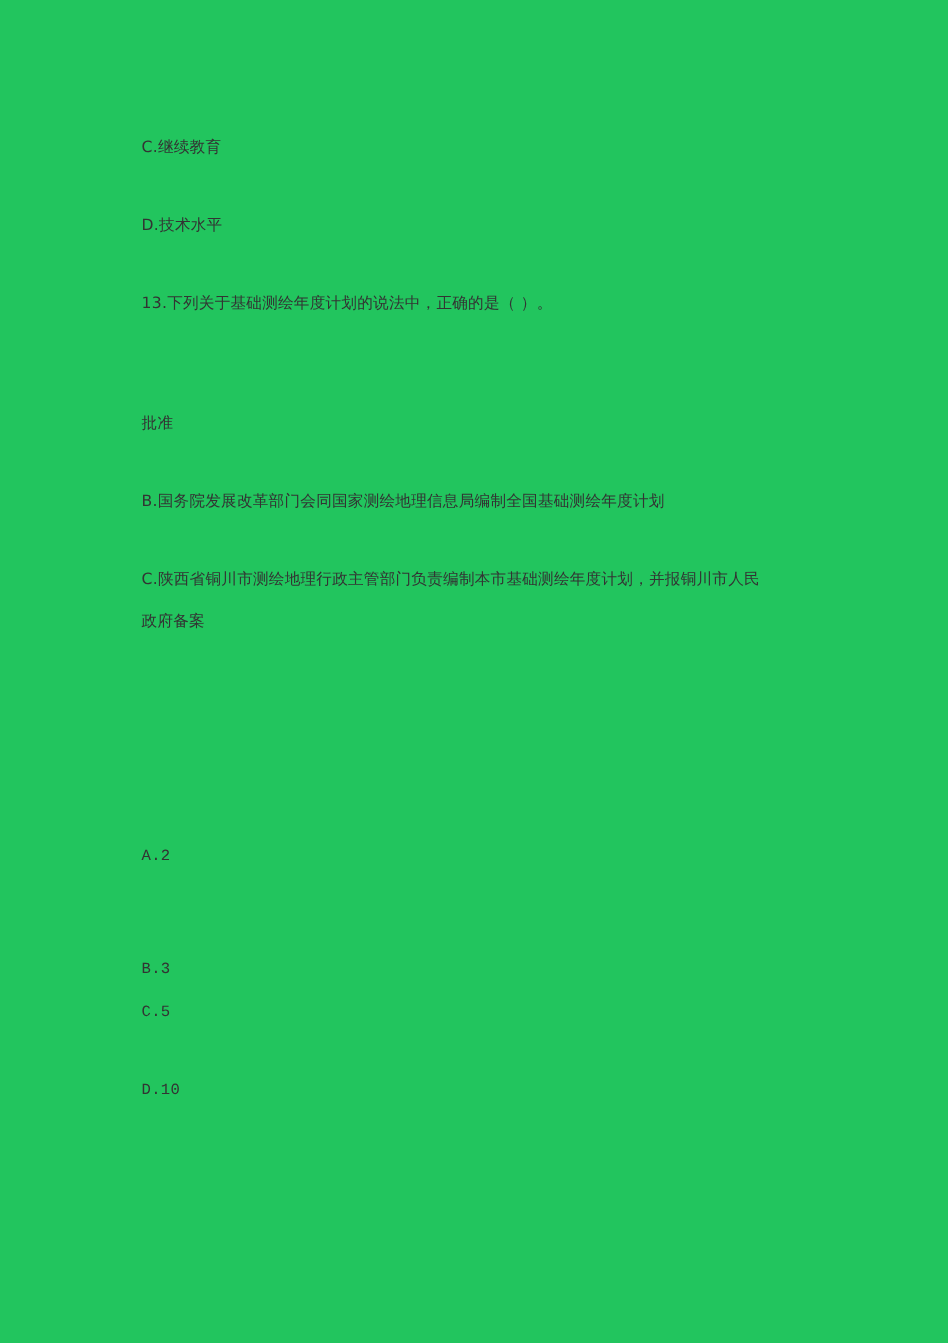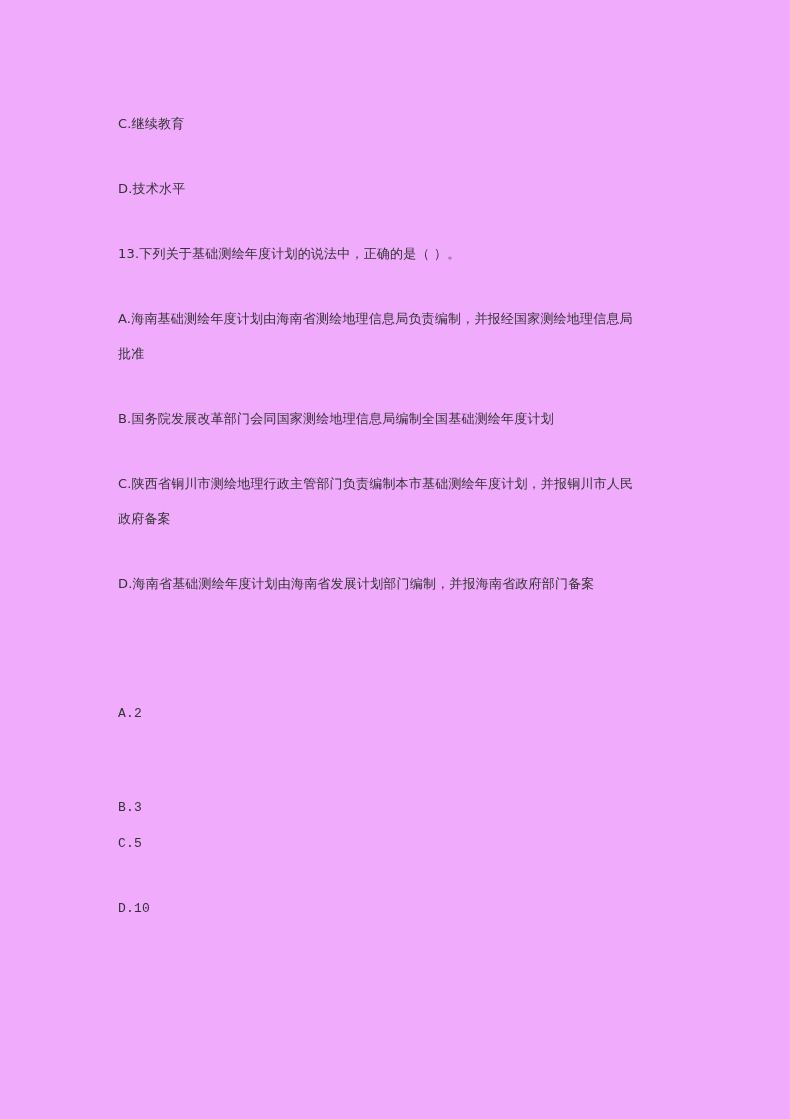--- a/index.html
+++ b/index.html
@@ -14,21 +14,21 @@
       overflow: hidden;
       font-family: "DejaVu Sans", "Liberation Sans", sans-serif;
       color: #333333;
     }
     .page {
       position: absolute;
       left: 0;
       top: 0;
       width: 790px;
       height: 1119px;
-      background: #f0abfc;
+      background: #22c55e;
     }
     .line {
       position: absolute;
       left: 118px;
       font-size: 13px;
       line-height: 16px;
       white-space: nowrap;
       color: #333333;
       letter-spacing: 0.2px;
     }
@@ -36,23 +36,21 @@
       font-family: Liberation Mono, monospace;
     }
   </style>
 </head>
 <body>
 
 <div class="page">
   <div class="line" style="top:116px">C.继续教育</div>
   <div class="line" style="top:181px">D.技术水平</div>
   <div class="line" style="top:246px">13.下列关于基础测绘年度计划的说法中，正确的是（ ）。</div>
-  <div class="line" style="top:311px">A.海南基础测绘年度计划由海南省测绘地理信息局负责编制，并报经国家测绘地理信息局</div>
   <div class="line" style="top:346px">批准</div>
   <div class="line" style="top:411px">B.国务院发展改革部门会同国家测绘地理信息局编制全国基础测绘年度计划</div>
   <div class="line" style="top:476px">C.陕西省铜川市测绘地理行政主管部门负责编制本市基础测绘年度计划，并报铜川市人民</div>
   <div class="line" style="top:511px">政府备案</div>
-  <div class="line" style="top:576px">D.海南省基础测绘年度计划由海南省发展计划部门编制，并报海南省政府部门备案</div>
   <div class="line mono" style="top:706px">A.2</div>
   <div class="line mono" style="top:800px">B.3</div>
   <div class="line mono" style="top:836px">C.5</div>
   <div class="line mono" style="top:901px">D.10</div>
 </div>
 
 </body></html>

